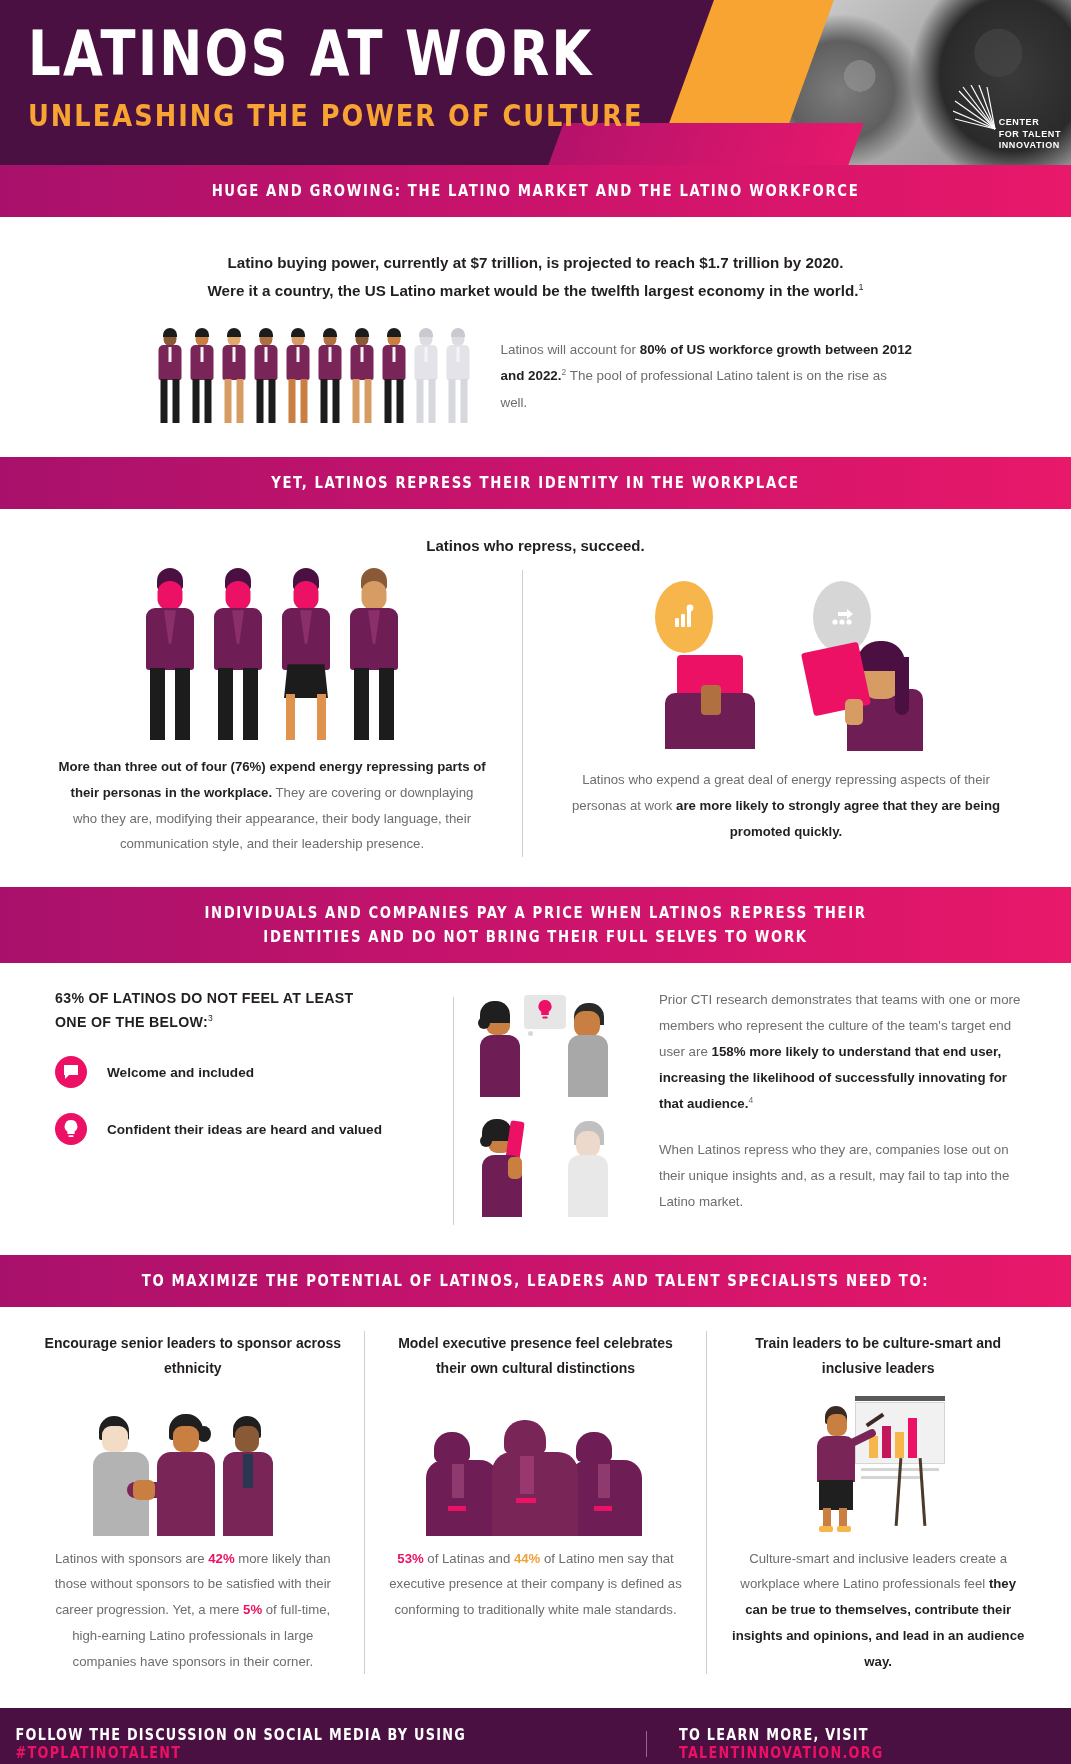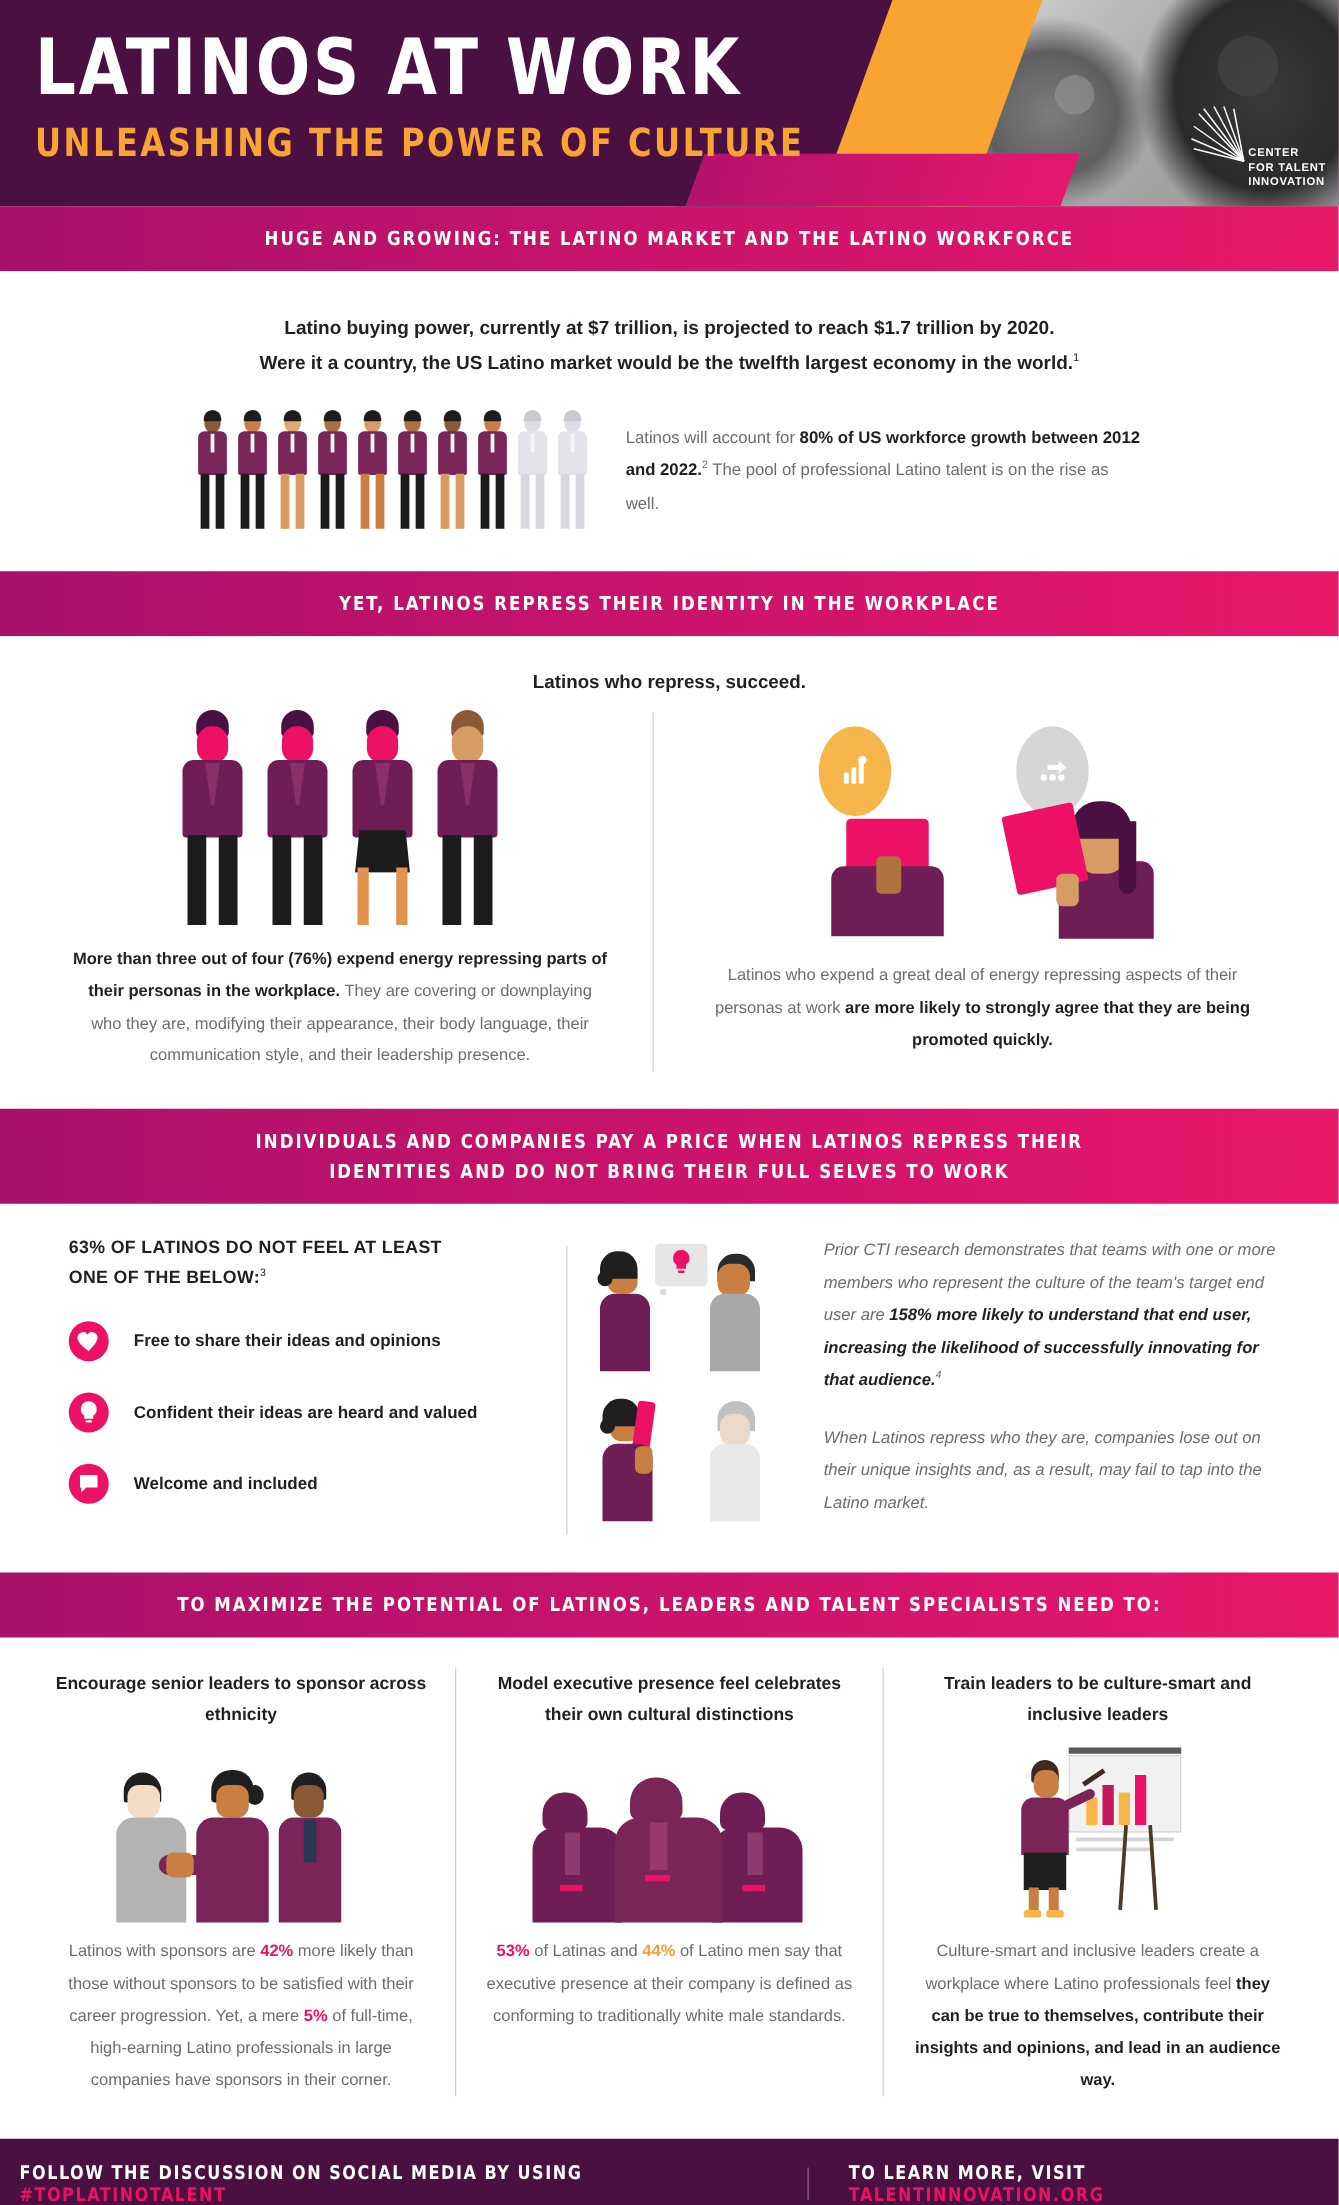--- a/index.html
+++ b/index.html
@@ -133,21 +133,21 @@
   .sec3 { display:flex; padding: 24px 49px 30px; }
   .s3l { flex: 0 0 390px; padding-left: 6px; }
   .s3-title { font-size: 14.2px; font-weight: 700; color:#231f20; line-height:1.65; letter-spacing:.3px; }
   .s3-title sup { font-size:8.5px; font-weight:400; }
   .bullets { margin-top: 22px; }
   .bullet { display:flex; align-items:center; gap: 20px; margin-bottom: 25px; }
   .bdot { width:32px;height:32px;border-radius:50%;background:#ec1164;flex:0 0 32px; position:relative; }
   .bullet span.lbl { font-size:13.6px; font-weight:700; color:#231f20; }
   .s3r { flex:1; display:flex; gap: 0; padding-left: 10px; }
   .s3-art { flex: 0 0 165px; padding-top:6px; }
-  .s3-txt { flex:1; padding-left: 16px; font-style: italic; }
+  .s3-txt { flex:1; padding-left: 16px; }
   .s3-txt p { font-size:13.3px; line-height:1.95; color:#6d6d6d; }
   .s3-txt p.b2 { margin-top: 20px; }
   .s3-txt b { color:#231f20; }
   .s3-txt sup { font-size:8.5px; }
 
   
   .sec4 { display:flex; padding: 24px 22px 34px; }
   .c4 { flex:1; padding: 0 22px; text-align:center; }
   .c4h { font-size:14px; font-weight:700; color:#231f20; line-height:1.8; }
   .c4art { height:140px; display:flex; align-items:flex-end; justify-content:center; margin: 14px 0 10px; }
@@ -422,41 +422,33 @@
   <div class="sec3">
     <div class="s3l">
       <div class="s3-title">
         <div>63% OF LATINOS DO NOT FEEL AT LEAST</div>
         <div><span>ONE OF THE BELOW:</span><sup>3</sup></div>
       </div>
       <div class="bullets">
         <div class="bullet">
           <span class="bdot">
             <svg width="32" height="32" viewBox="0 0 32 32">
-                <path d="M16 24c-5-4-9-7-9-11a4.4 4.4 0 018-2.4A4.4 4.4 0 0123 13c0 4-4 7-7 11z" fill="#fff"></path>
+                <path d="M9 9h14v10H14l-4 4v-4H9z" fill="#fff"></path>
               </svg>
           </span>
-          <span class="lbl">Free to share their ideas and opinions</span>
+          <span class="lbl">Welcome and included</span>
         </div>
         <div class="bullet">
           <span class="bdot">
             <svg width="32" height="32" viewBox="0 0 32 32">
                 <path d="M16 7a6.3 6.3 0 00-3.6 11.5V21h7.2v-2.5A6.3 6.3 0 0016 7z" fill="#fff"></path>
                 <rect x="13.4" y="22.2" width="5.2" height="1.8" rx=".9" fill="#fff"></rect>
               </svg>
           </span>
           <span class="lbl">Confident their ideas are heard and valued</span>
-        </div>
-        <div class="bullet">
-          <span class="bdot">
-            <svg width="32" height="32" viewBox="0 0 32 32">
-                <path d="M9 9h14v10H14l-4 4v-4H9z" fill="#fff"></path>
-              </svg>
-          </span>
-          <span class="lbl">Welcome and included</span>
         </div>
       </div>
     </div>
 
     <div class="vdiv"></div>
 
     <div class="s3r">
       <div class="s3-art">
 
         <div style="position:relative;height:112px;">

